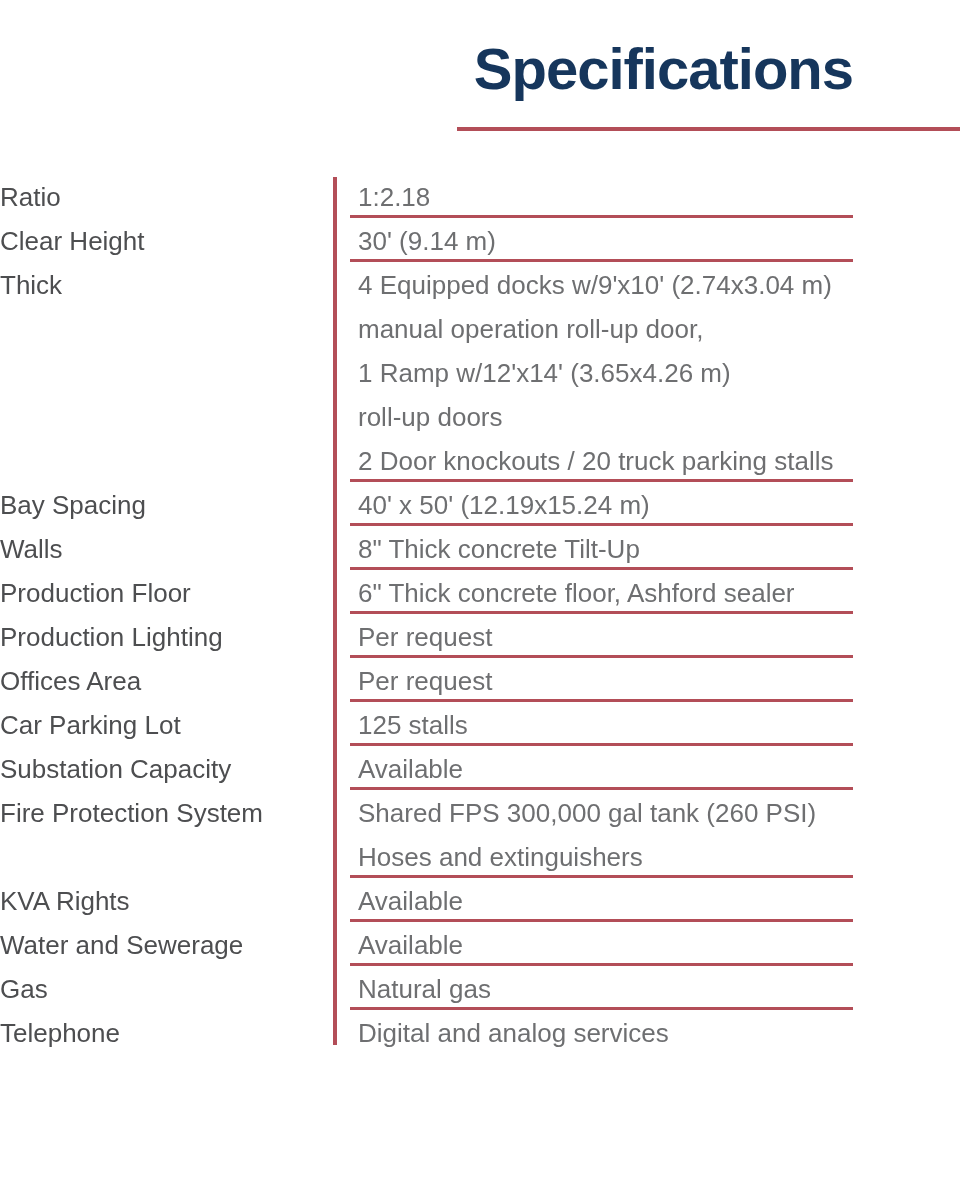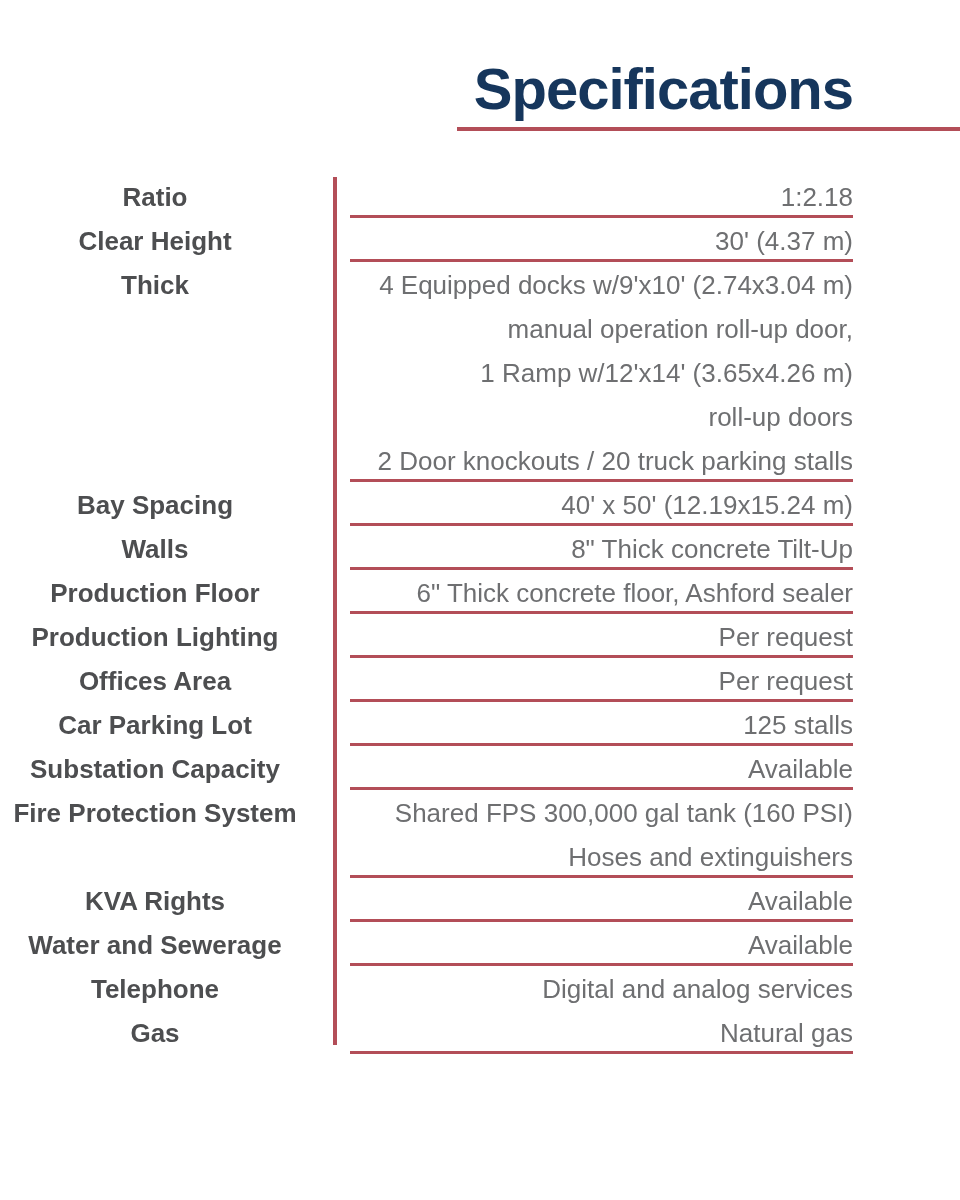--- a/index.html
+++ b/index.html
@@ -14,43 +14,43 @@
   body{
     background:var(--background);
     font-family:"Liberation Sans","DejaVu Sans",sans-serif;
     overflow:hidden;
   }
   .page{position:relative;width:960px;height:1200px;background:var(--background);}
 
   
   .header{position:relative;height:175px;}
   .page-title{
-    position:absolute;top:60px;right:107px;
+    position:absolute;top:40px;right:107px;
     font-size:58px;font-weight:700;letter-spacing:-1px;line-height:1;
     color:var(--title);white-space:nowrap;
   }
   .title-underline{
     position:absolute;left:457px;right:0;top:127px;height:4px;
     background:var(--accent);
   }
 
   
   .spec-table{position:relative;padding:0;}
   .vline{
     position:absolute;left:333px;top:2px;bottom:10px;width:4px;
     background:var(--accent);
   }
   .spec-row{display:flex;align-items:flex-start;}
   .spec-label{
-    width:310px;flex:0 0 310px;text-align:center;
-    font-weight:700;font-size:26px;line-height:44px;
+    width:310px;flex:0 0 310px;text-align:left;
+    font-weight:400;font-size:26px;line-height:44px;
     color:var(--label);white-space:nowrap;
   }
   .spec-values{
-    position:relative;margin-left:40px;width:503px;flex:0 0 503px;text-align:right;
+    position:relative;margin-left:40px;width:503px;flex:0 0 503px;
   }
   .spec-values.underlined::after{
     content:"";position:absolute;left:0;right:0;bottom:1px;height:3px;
     background:var(--accent);
   }
   .value-line{
     font-size:26px;line-height:44px;color:var(--value);
     padding-left:8px;white-space:nowrap;
   }
 </style>
@@ -70,21 +70,21 @@
     <div class="spec-row">
       <div class="spec-label">Ratio</div>
       <div class="spec-values underlined">
         <div class="value-line">1:2.18</div>
       </div>
     </div>
 
     <div class="spec-row">
       <div class="spec-label">Clear Height</div>
       <div class="spec-values underlined">
-        <div class="value-line">30' (4.37 m)</div>
+        <div class="value-line">30' (9.14 m)</div>
       </div>
     </div>
 
     <div class="spec-row">
       <div class="spec-label">Thick</div>
       <div class="spec-values underlined">
         <div class="value-line">4 Equipped docks w/9'x10' (2.74x3.04 m)</div>
         <div class="value-line">manual operation roll-up door,</div>
         <div class="value-line">1 Ramp w/12'x14' (3.65x4.26 m)</div>
         <div class="value-line">roll-up doors</div>
@@ -138,47 +138,47 @@
     <div class="spec-row">
       <div class="spec-label">Substation Capacity</div>
       <div class="spec-values underlined">
         <div class="value-line">Available</div>
       </div>
     </div>
 
     <div class="spec-row">
       <div class="spec-label">Fire Protection System</div>
       <div class="spec-values underlined">
-        <div class="value-line">Shared FPS 300,000 gal tank (160 PSI)</div>
+        <div class="value-line">Shared FPS 300,000 gal tank (260 PSI)</div>
         <div class="value-line">Hoses and extinguishers</div>
       </div>
     </div>
 
     <div class="spec-row">
       <div class="spec-label">KVA Rights</div>
       <div class="spec-values underlined">
         <div class="value-line">Available</div>
       </div>
     </div>
 
     <div class="spec-row">
       <div class="spec-label">Water and Sewerage</div>
       <div class="spec-values underlined">
         <div class="value-line">Available</div>
       </div>
     </div>
 
     <div class="spec-row">
-      <div class="spec-label">Telephone</div>
-      <div class="spec-values">
-        <div class="value-line">Digital and analog services</div>
+      <div class="spec-label">Gas</div>
+      <div class="spec-values underlined">
+        <div class="value-line">Natural gas</div>
       </div>
     </div>
 
     <div class="spec-row">
-      <div class="spec-label">Gas</div>
-      <div class="spec-values underlined">
-        <div class="value-line">Natural gas</div>
+      <div class="spec-label">Telephone</div>
+      <div class="spec-values">
+        <div class="value-line">Digital and analog services</div>
       </div>
     </div>
 
   </div>
 </div>
 
 </body></html>

